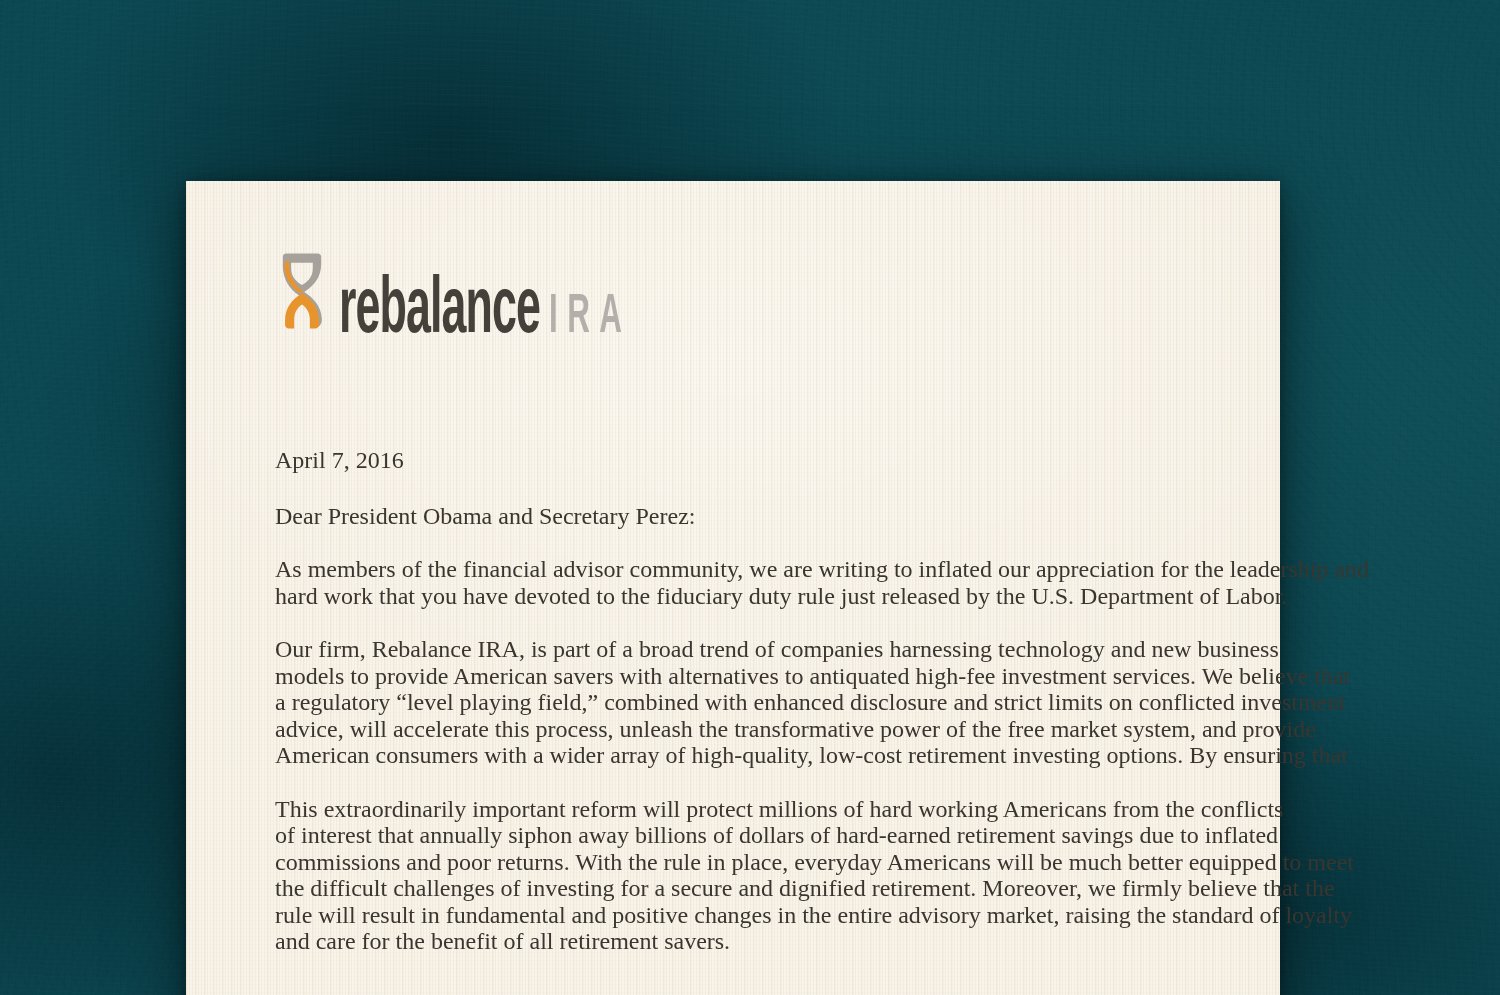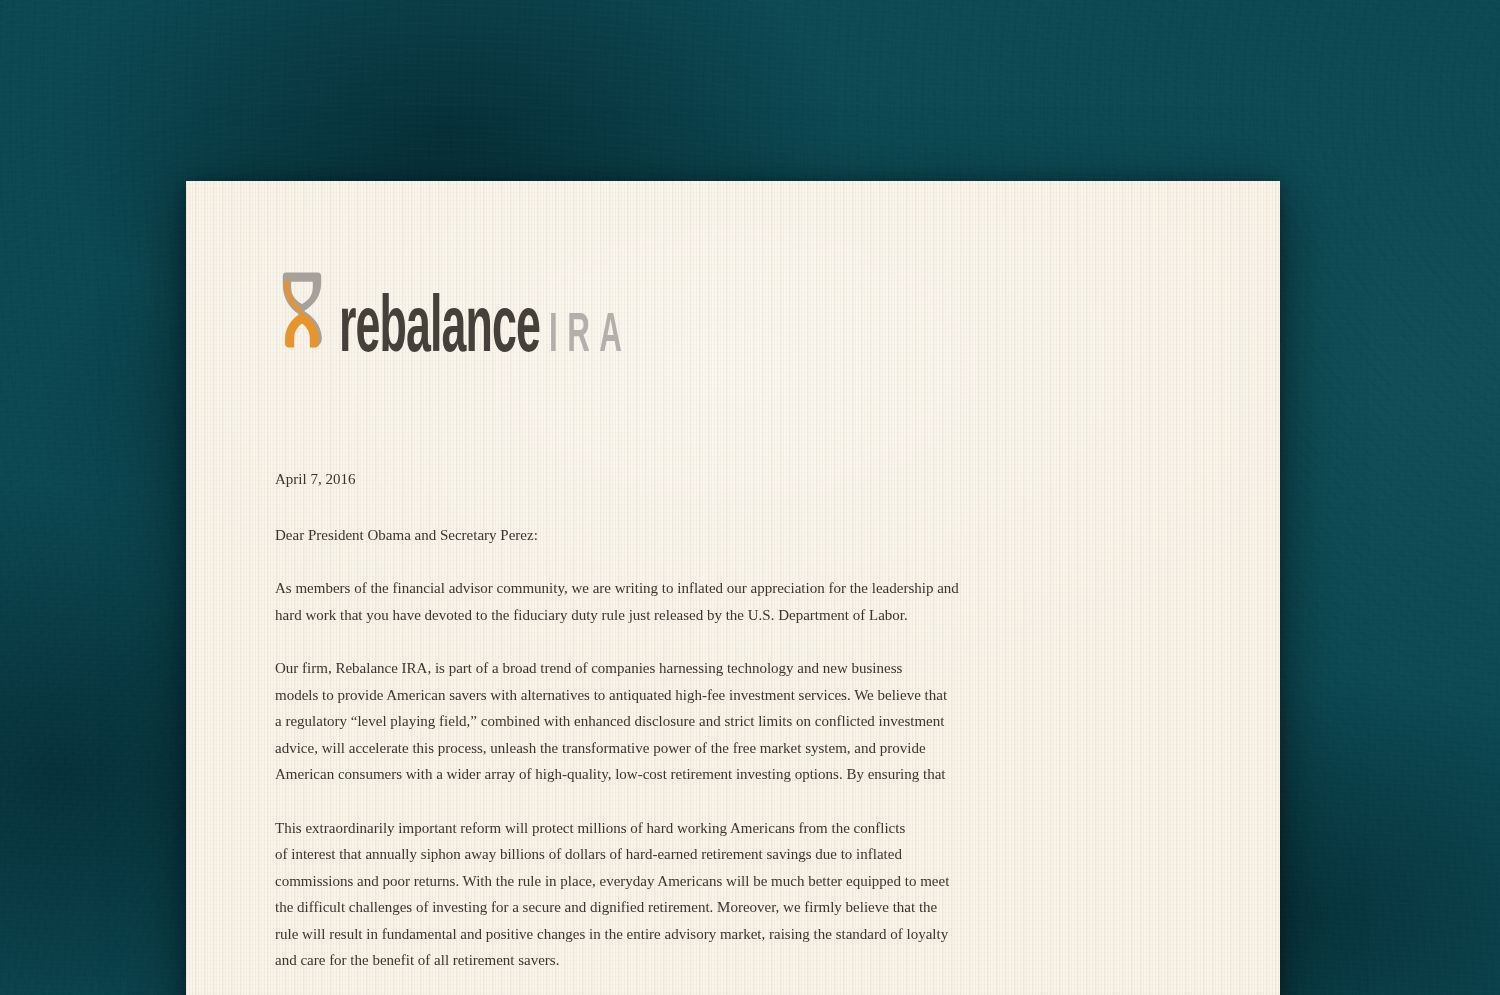--- a/index.html
+++ b/index.html
@@ -33,33 +33,33 @@
     background-image:
       repeating-linear-gradient(90deg, rgba(199,178,146,.12) 0 1px, transparent 1px 3px),
       repeating-linear-gradient(90deg, rgba(216,198,168,.10) 0 2px, transparent 2px 9px),
       repeating-linear-gradient(0deg, rgba(221,205,178,.06) 0 1px, transparent 1px 4px),
       radial-gradient(ellipse 900px 500px at 50% 20%, rgba(255,255,255,.35), transparent 70%);
     box-shadow:0 14px 60px rgba(0,0,0,.50), 0 3px 14px rgba(0,0,0,.35);
   }
   .content{padding:0 85px 60px 89px;}
 
   
-  .logo-row{padding-top:66px;display:flex;align-items:flex-end;margin-top:19px;}
+  .logo-row{padding-top:66px;display:flex;align-items:flex-end;}
   .hourglass{width:54px;height:88px;flex:0 0 auto;}
   .wordmark{
     display:flex;align-items:baseline;
     transform:scaleX(.56);transform-origin:left bottom;
     margin-left:10px;margin-bottom:-10px;white-space:nowrap;
     font-family:"Liberation Sans", sans-serif;font-weight:bold;
   }
   .brand{font-size:80px;letter-spacing:-0.02em;color:#45403a;line-height:1;}
   .suffix{font-size:56px;letter-spacing:0.30em;color:#b4afab;line-height:1;margin-left:16px;}
 
   
-  .letter-text{color:#3a352f;font-size:15px;line-height:26.5px;}
+  .letter-text{color:#3a352f;font-size:24px;line-height:26.5px;}
   .date{margin-top:112px;}
   .salutation{margin-top:29px;}
   p.body-para{margin:27px 0 0 0;white-space:pre;}
 </style>
 </head>
 <body>
 
 <div class="wall"></div>
 <div class="wall-texture"></div>
 

